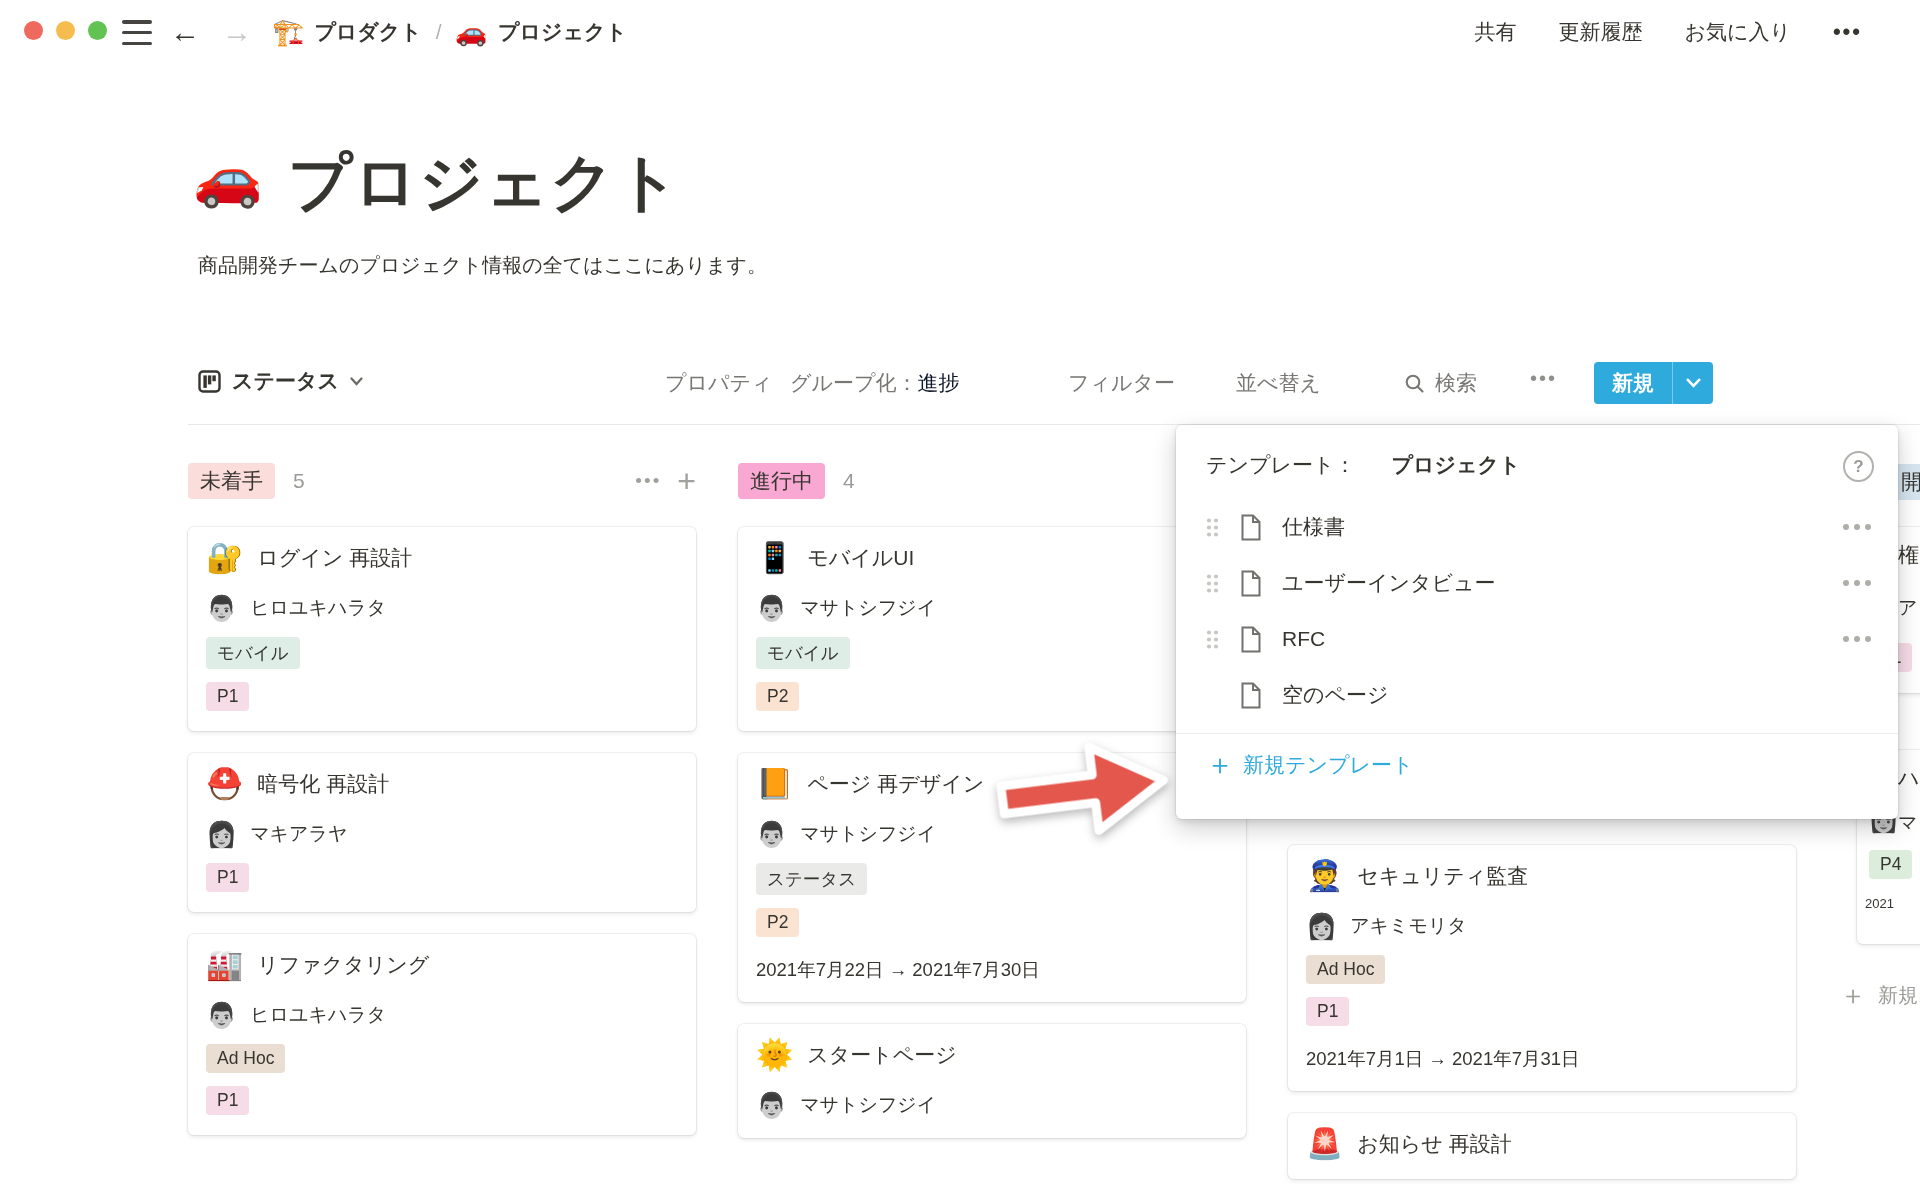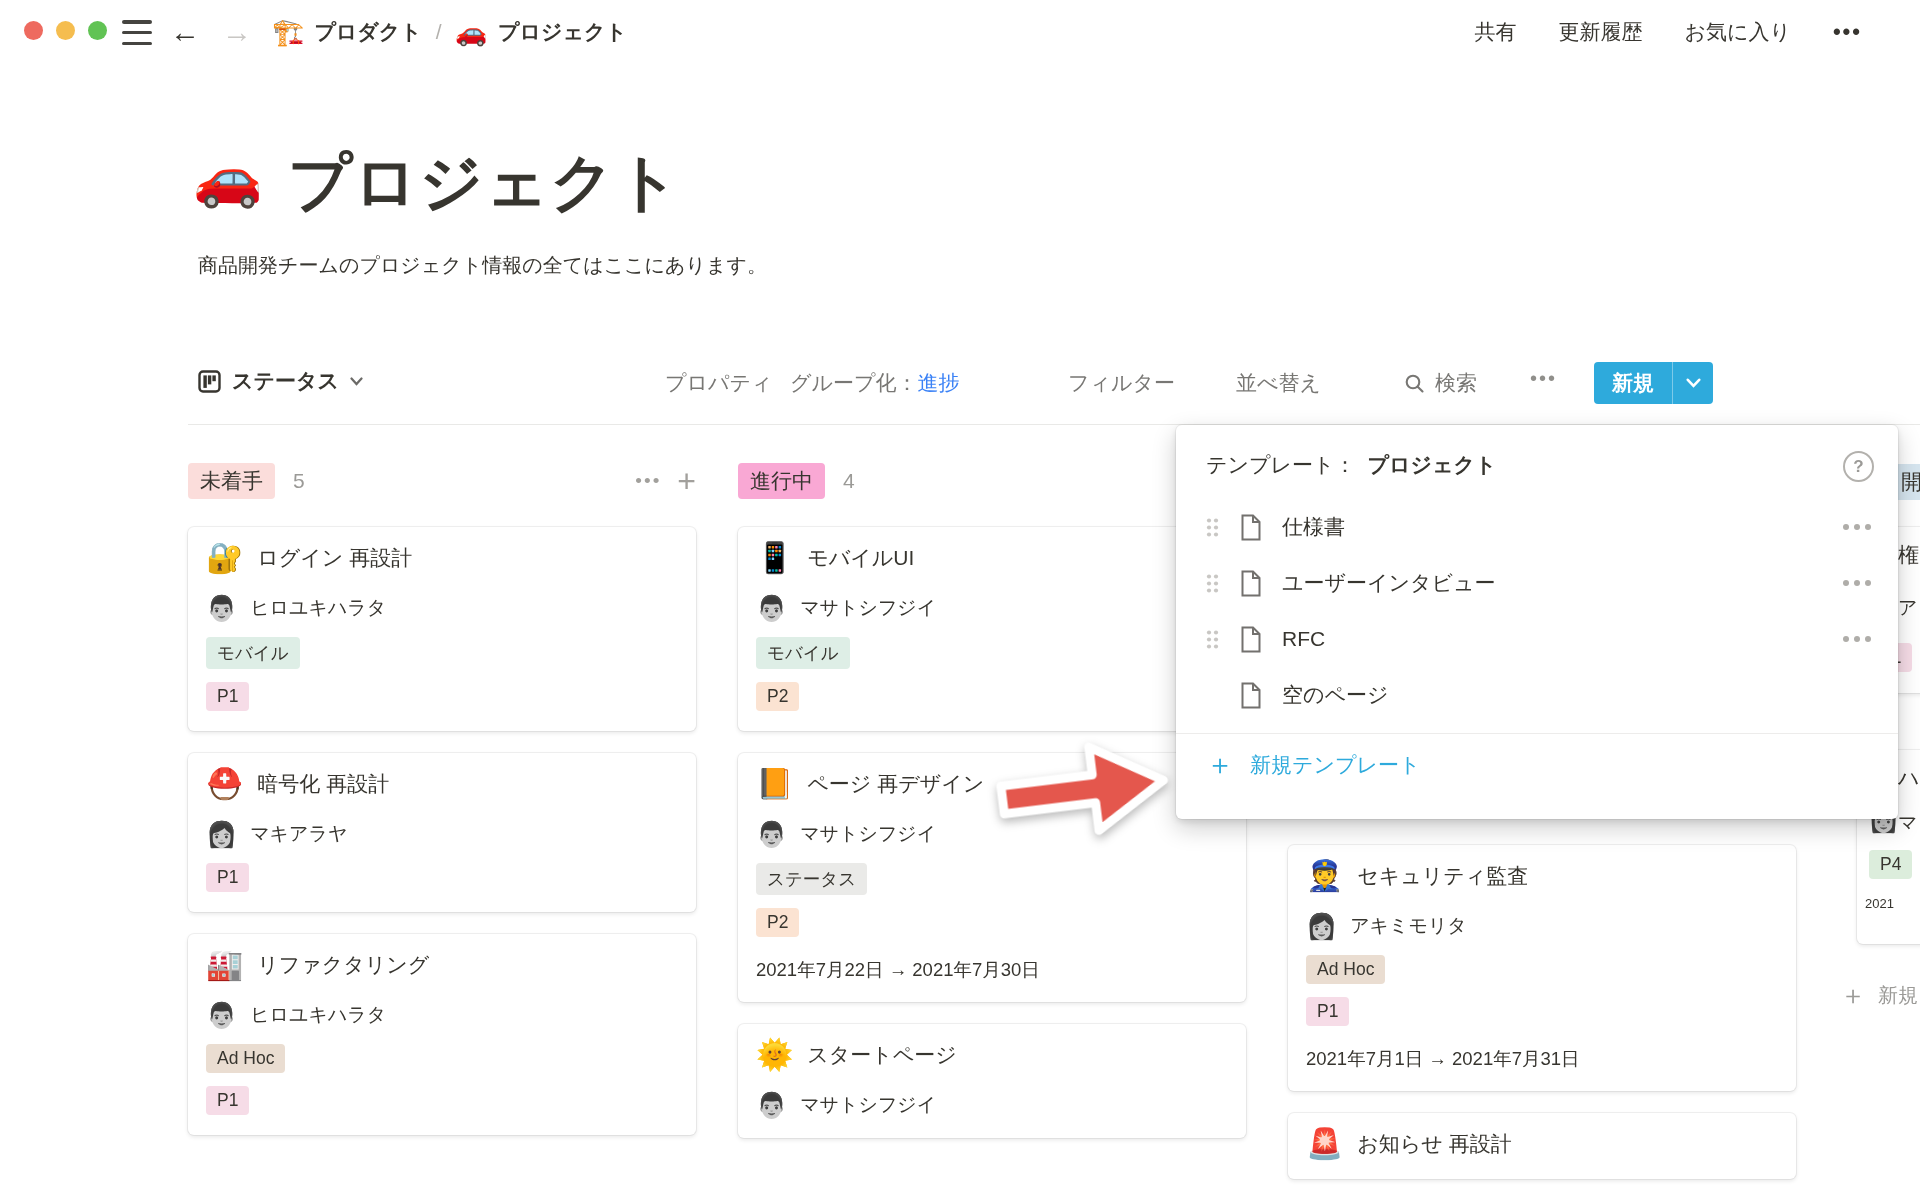--- a/index.html
+++ b/index.html
@@ -23,21 +23,21 @@
   .topbar-actions .tb-item{cursor:pointer;}
   .topbar-actions .tb-more{font-size:22px;letter-spacing:2px;font-weight:700;}
   
   .page-icon{position:absolute;left:193px;top:150px;font-size:56px;line-height:1;}
   .page-title{position:absolute;left:288px;top:140px;font-size:63px;font-weight:700;letter-spacing:1px;}
   .page-desc{position:absolute;left:198px;top:252px;font-size:20px;}
   
   .toolbar{position:absolute;top:361px;left:0;width:1731px;height:44px;font-size:21px;}
   .tb-view{position:absolute;left:198px;top:6px;display:flex;align-items:center;gap:11px;font-weight:700;cursor:pointer;}
   .tb-gray{position:absolute;top:8px;color:#787774;cursor:pointer;}
-  .tb-dark{color:#3b82f6;}
+  .tb-dark{color:#0f172a;}
   .tb-search{position:absolute;left:1404px;top:8px;display:flex;align-items:center;gap:10px;color:#787774;cursor:pointer;}
   .tb-dots{position:absolute;left:1530px;top:6px;color:#908F8B;font-size:20px;letter-spacing:2px;cursor:pointer;}
   .new-btn{position:absolute;left:1594px;top:1px;height:42px;border-radius:4px;display:flex;align-items:stretch;color:#fff;overflow:hidden;cursor:pointer;}
   .new-btn .nb-label{padding:0 18px;display:flex;align-items:center;font-size:21px;font-weight:700;}
   .new-btn .nb-divider{width:1px;background:rgba(255,255,255,0.38);}
   .new-btn .nb-caret{width:40px;display:flex;align-items:center;justify-content:center;}
   .ruler{position:absolute;top:424px;left:188px;right:0;height:1px;background:#E9E9E7;}
   
   .board{position:absolute;top:462px;left:188px;display:flex;gap:42px;z-index:1;}
   .column{width:508px;flex:0 0 508px;}
@@ -67,33 +67,33 @@
   .p-title{position:absolute;left:41px;top:14px;font-size:21px;font-weight:500;white-space:nowrap;}
   .p-ass-avatar{position:absolute;left:11px;font-size:25px;filter:grayscale(1);}
   .p-ass-name{position:absolute;left:41px;font-size:19px;white-space:nowrap;}
   .p-tag{position:absolute;left:12px;font-size:17.5px;padding:4px 11px;border-radius:4px;white-space:nowrap;}
   .p-date{position:absolute;left:8px;top:146px;font-size:13px;white-space:nowrap;}
   .p-add{position:absolute;left:2px;top:516px;display:flex;align-items:center;gap:12px;color:#9B9A97;font-size:20px;white-space:nowrap;cursor:pointer;}
   .p-add .pa-plus{font-size:26px;font-weight:300;}
   
   .template-menu{position:absolute;left:1176px;top:425px;width:722px;height:394px;background:#fff;border-radius:6px;z-index:10;
     box-shadow:rgba(15,15,15,0.05) 0 0 0 1px, rgba(15,15,15,0.1) 0 3px 6px, rgba(15,15,15,0.2) 0 9px 24px;}
-  .tm-header{display:flex;align-items:center;padding:26px 40px 0 30px;font-size:21px;}
+  .tm-header{display:flex;align-items:center;padding:26px 40px 0 30px;font-size:21px;gap:24px;}
   .tm-header .tm-value{font-weight:700;margin-left:12px;}
   .tm-help{position:absolute;right:24px;top:26px;width:27px;height:27px;border:2px solid #B3B1AD;border-radius:50%;color:#9B9A97;font-size:17px;font-weight:700;display:flex;align-items:center;justify-content:center;cursor:pointer;}
   .tm-items{margin-top:20px;}
   .tm-item{height:56px;display:flex;align-items:center;padding:0 26px 0 30px;cursor:pointer;}
   .tm-handle{width:14px;display:flex;cursor:grab;}
   .tm-doc{margin-left:20px;display:flex;}
   .tm-label{margin-left:20px;font-size:21px;}
   .tm-more{margin-left:auto;display:flex;cursor:pointer;}
   .tm-divider{height:1px;background:#EDECEB;margin-top:10px;}
   .tm-new{height:62px;display:flex;align-items:center;padding-left:30px;color:#2EAADC;cursor:pointer;}
   .tm-new .tm-plus{font-size:28px;font-weight:300;line-height:1;}
-  .tm-new .tm-new-label{font-size:21px;margin-left:16px;}
+  .tm-new .tm-new-label{font-size:21px;margin-left:9px;}
   
   .red-arrow{position:absolute;left:996px;top:738px;z-index:20;transform:rotate(-7deg);
     filter:drop-shadow(0 4px 5px rgba(0,0,0,0.28));}
 </style>
 </head>
 <body>
 
 <div class="topbar">
   <div class="traffic">
     <span style="background:#EE6A5F"></span>

